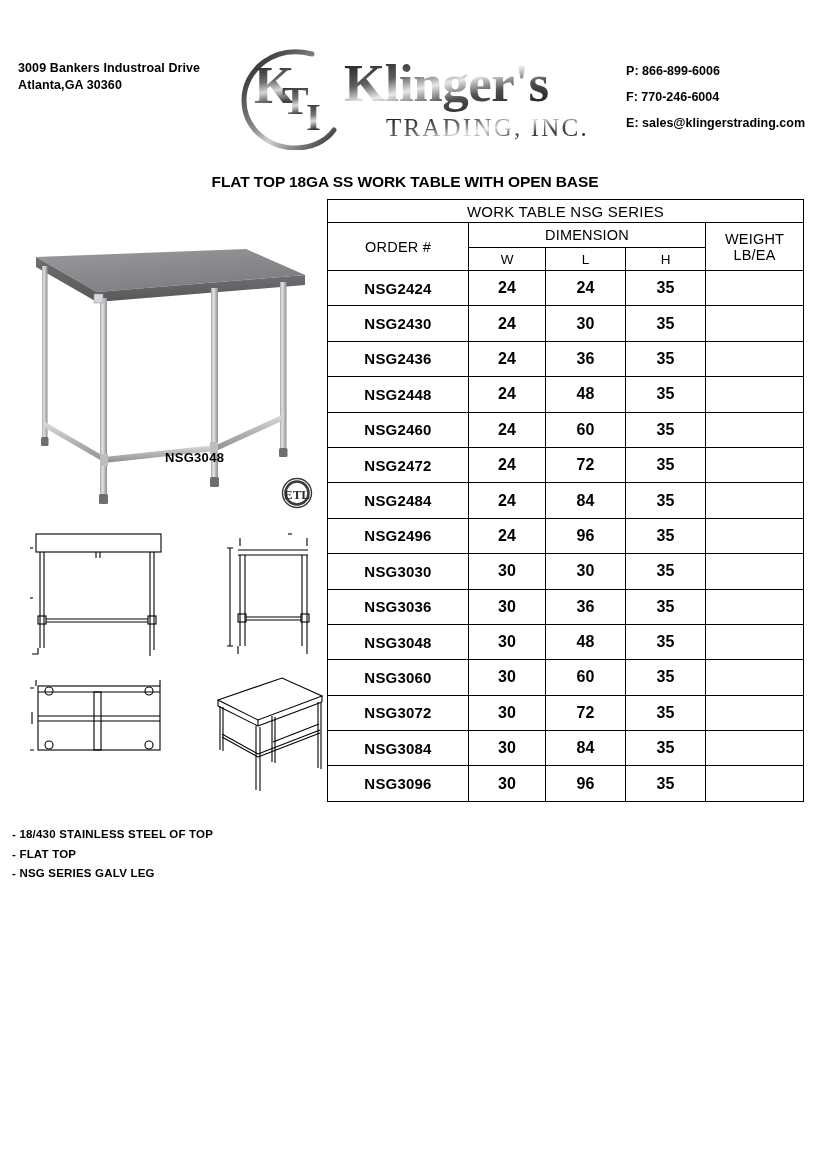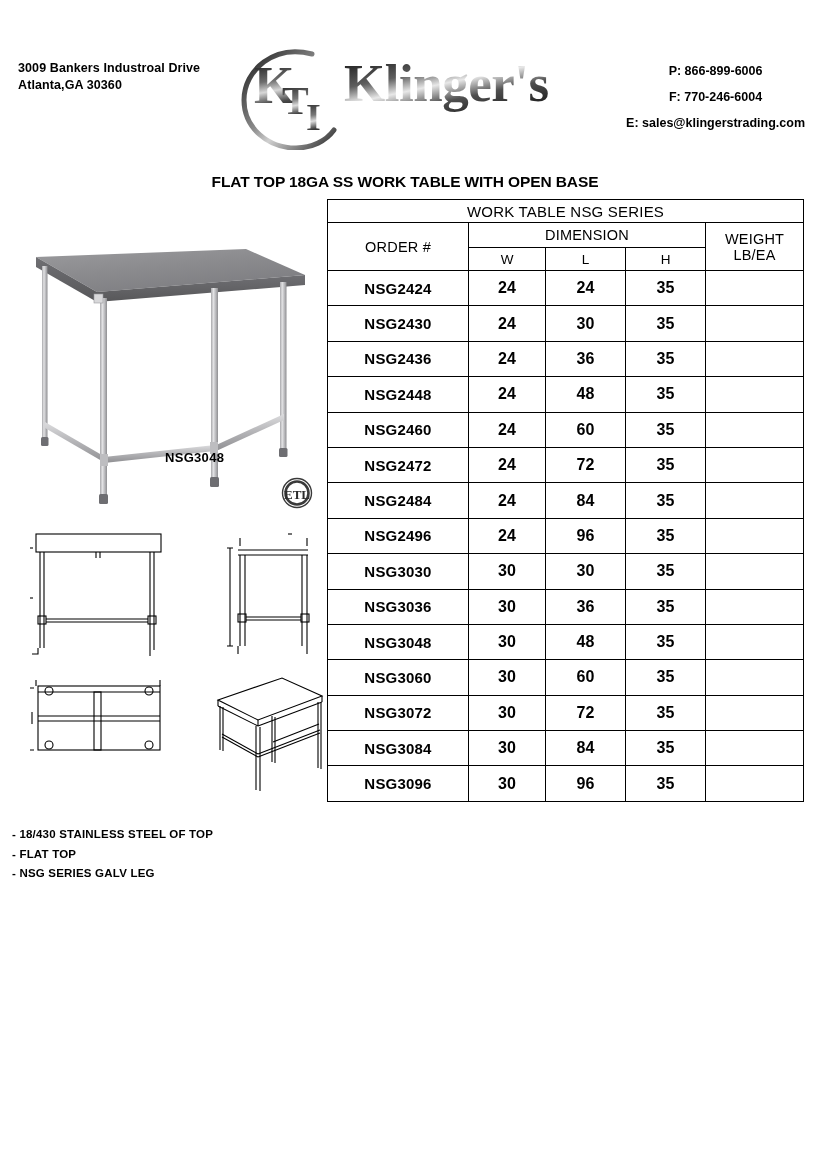--- a/index.html
+++ b/index.html
@@ -27,21 +27,21 @@
     font-size: 12.5px;
     font-weight: bold;
     line-height: 17px;
     letter-spacing: 0.1px;
     white-space: nowrap;
   }
   #contact-block {
     position: absolute;
     right: 22px;
     top: 58px;
-    text-align: center;
+    text-align: left;
     font-size: 12.5px;
     font-weight: bold;
     line-height: 26px;
     white-space: nowrap;
   }
 
   
   #logo {
     position: absolute;
     left: 240px;
@@ -263,20 +263,21 @@
         </linearGradient>
       </defs>
       <path d="M72,6 C34,-4 4,22 4,52 C4,80 28,100 56,100 C72,100 86,93 94,82" fill="none" stroke="url(#swGrad)" stroke-width="5" stroke-linecap="round"></path>
     </svg>
     <div id="logo-kti">
       <span class="k-big">K</span>
       <span class="t-mid">T</span>
       <span class="i-low">I</span>
     </div>
     <div id="logo-name">Klinger's</div>
+    <div id="logo-sub">TRADING, INC.</div>
   </div>
 
   <div id="title-block">
     <div>FLAT TOP 18GA SS WORK TABLE WITH OPEN BASE</div>
   </div>
 
   <div id="photo">
     <svg width="300" height="280" viewBox="0 0 300 280">
       <defs>
         <linearGradient id="topG" x1="0" y1="0" x2="0.6" y2="1">

